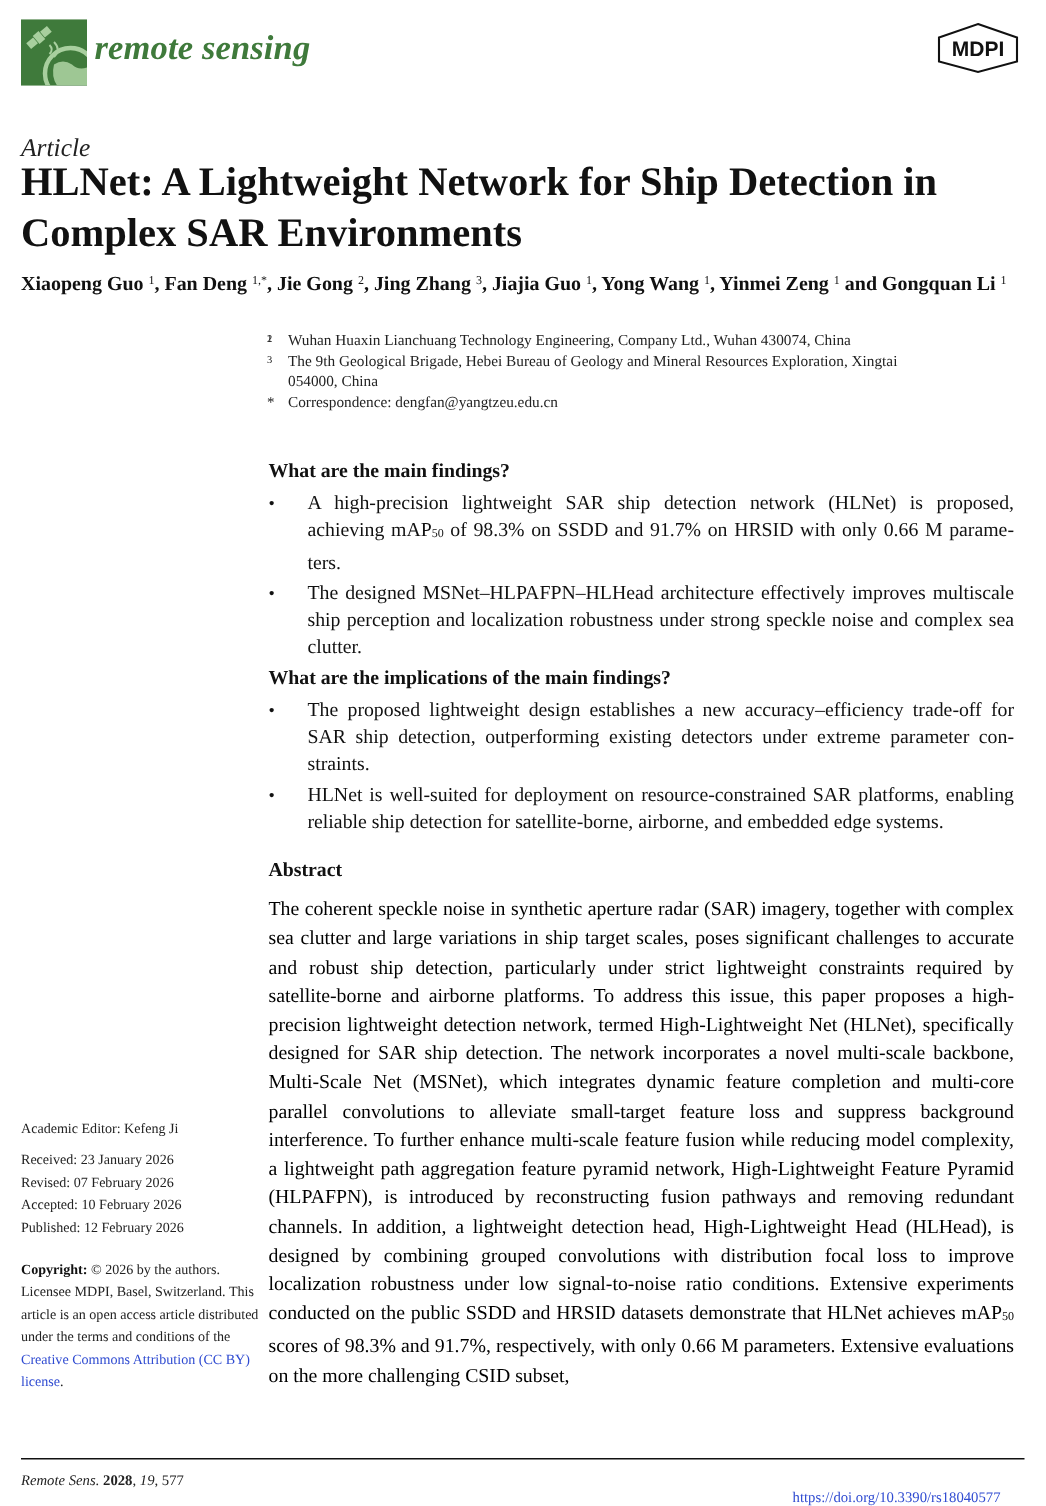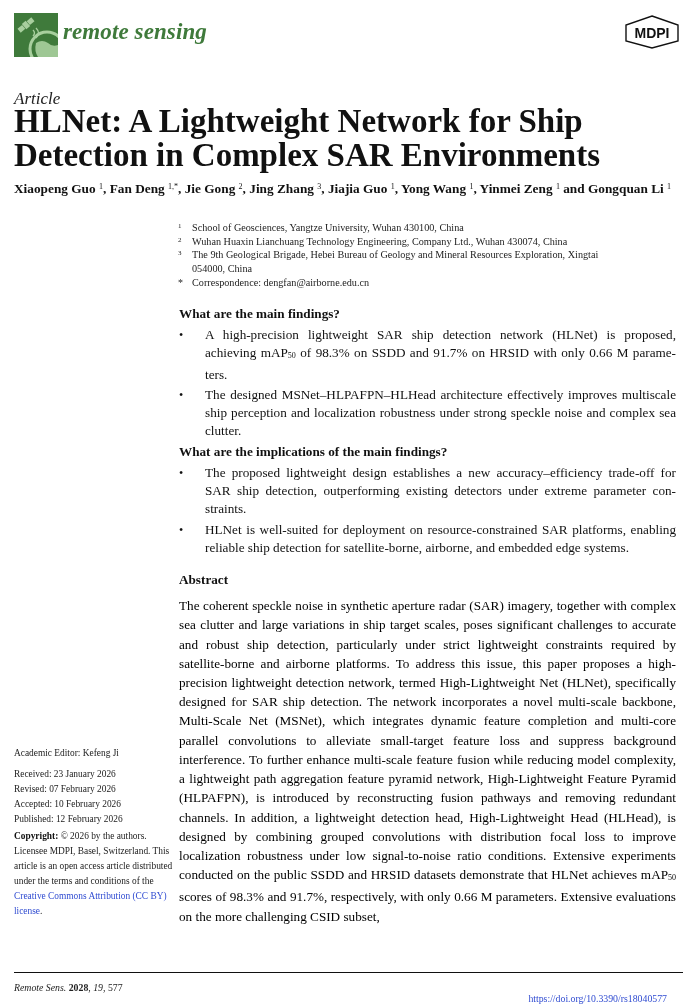--- a/index.html
+++ b/index.html
@@ -5,21 +5,21 @@
     * { margin: 0; padding: 0; box-sizing: border-box; }
     html, body { width: 697px; height: 1004px; background: #ffffff; overflow: hidden; }
     body { position: relative; font-family: "Liberation Serif", "DejaVu Serif", serif; color: #111; }
 
     .header { position: absolute; left: 0; top: 0; width: 697px; height: 70px; }
     .journal-logo { position: absolute; left: 14px; top: 13px; width: 44px; height: 44px; background: #3f7a3b; overflow: hidden; }
     .journal-name { position: absolute; left: 63px; top: 19px; font-style: italic; font-weight: bold; font-size: 23px; color: #3f7a3b; letter-spacing: 0.1px; }
     .mdpi-logo { position: absolute; left: 622px; top: 14px; width: 60px; height: 36px; }
 
     .article-type { position: absolute; left: 14px; top: 89px; font-style: italic; font-size: 17px; color: #222; }
-    .title { position: absolute; left: 14px; top: 104px; width: 680px; font-weight: bold; font-size: 33px; line-height: 34px; color: #111; }
+    .title { position: absolute; left: 14px; top: 104px; width: 680px; font-weight: bold; font-size: 27px; line-height: 34px; color: #111; }
     .authors { position: absolute; left: 14px; top: 181px; width: 680px; font-weight: bold; font-size: 13.3px; color: #111; white-space: nowrap; }
     .authors sup { font-size: 8px; font-weight: normal; vertical-align: 4px; }
 
     .affils { position: absolute; left: 178px; top: 221px; width: 440px; font-size: 10.2px; line-height: 13.7px; color: #222; }
     .affil { position: relative; padding-left: 14px; }
     .affil .mark { position: absolute; left: 0; top: -1px; font-size: 7px; }
     .affil .mark.star { font-size: 10px; top: 0; }
 
     .main { position: absolute; left: 179px; top: 306px; width: 497px; }
     .h-bold { font-weight: bold; font-size: 13.2px; color: #111; }
@@ -28,21 +28,21 @@
     ul.bullets { list-style: none; }
     ul.bullets li { position: relative; padding-left: 26px; font-size: 13.2px; line-height: 18.3px; text-align: justify; color: #111; margin-bottom: 2px; }
     ul.bullets li .bullet { position: absolute; left: 0; top: 0; font-size: 12px; }
     sub.s { font-size: 8px; vertical-align: -1px; }
 
     .abstract-title { margin-top: 15px; margin-bottom: 8px; }
     .abstract-text { font-size: 13.2px; line-height: 19.2px; text-align: justify; color: #000000; hyphens: manual; }
 
     .sidebar { position: absolute; left: 14px; top: 746px; width: 160px; font-size: 9.4px; line-height: 15px; color: #222; }
     .sidebar .editor { margin-bottom: 6px; }
-    .sidebar .copyright { margin-top: 2px; }
+    .sidebar .copyright { margin-top: 13px; }
     .sidebar .copyright b { font-weight: bold; color: #111; }
     .link { color: #2f4bd1; }
 
     .footer-rule { position: absolute; left: 14px; top: 972px; width: 669px; height: 1px; background: #111; }
     .footer-left { position: absolute; left: 14px; top: 982px; font-size: 9.8px; color: #222; }
     .footer-left i { font-style: italic; margin-top: 48px; }
     .footer-right { position: absolute; right: 30px; top: 982px; font-size: 9.8px; color: #2f4bd1; margin-top: 11px; }
   </style>
 </head>
 <body>
@@ -71,24 +71,24 @@
       <text x="30" y="23.5" text-anchor="middle" font-family="Liberation Sans, sans-serif" font-weight="bold" font-size="14" fill="#111">MDPI</text>
     </svg>
   </div>
 </div>
 
 <div class="article-type">Article</div>
 <h1 class="title">HLNet: A Lightweight Network for Ship Detection in Complex SAR Environments</h1>
 <div class="authors" id="authors"><span>Xiaopeng Guo</span> <sup>1</sup><span>, </span><span>Fan Deng</span> <sup>1,*</sup><span>, </span><span>Jie Gong</span> <sup>2</sup><span>, </span><span>Jing Zhang</span> <sup>3</sup><span>, </span><span>Jiajia Guo</span> <sup>1</sup><span>, </span><span>Yong Wang</span> <sup>1</sup><span>, </span><span>Yinmei Zeng</span> <sup>1</sup><span> and </span><span>Gongquan Li</span> <sup>1</sup><span></span></div>
 
 <div class="affils" id="affils">
-    <div class="affil"><span class="mark">1</span><span>School of Geosciences, Yangtze University, Wuhan 430100, China</span></div>
+    <div class="affil"><span class="mark">1</span></div>
     <div class="affil"><span class="mark">2</span><span>Wuhan Huaxin Lianchuang Technology Engineering, Company Ltd., Wuhan 430074, China</span></div>
     <div class="affil"><span class="mark">3</span><span>The 9th Geological Brigade, Hebei Bureau of Geology and Mineral Resources Exploration, Xingtai 054000, China</span></div>
-    <div class="affil"><span class="mark star">*</span><span>Correspondence: dengfan@airborne.edu.cn</span></div>
+    <div class="affil"><span class="mark star">*</span><span>Correspondence: dengfan@yangtzeu.edu.cn</span></div>
   </div>
 
 <div class="main">
   <div id="highlights">
       <div class="h-bold q-title" style="margin-top: 0px;">What are the main findings?</div>
       <ul class="bullets">
         <li><span class="bullet">•</span><span>A high-precision lightweight SAR ship detection network (HLNet) is proposed, achieving mAP</span><sub class="s">50</sub><span> of 98.3% on SSDD and 91.7% on HRSID with only 0.66 M parame­ters.</span></li>
         <li><span class="bullet">•</span><span>The designed MSNet–HLPAFPN–HLHead architecture effectively improves multi­scale ship perception and localization robustness under strong speckle noise and complex sea clutter.</span></li>
       </ul>
       <div class="h-bold q-title" style="margin-top: 3px;">What are the implications of the main findings?</div>

